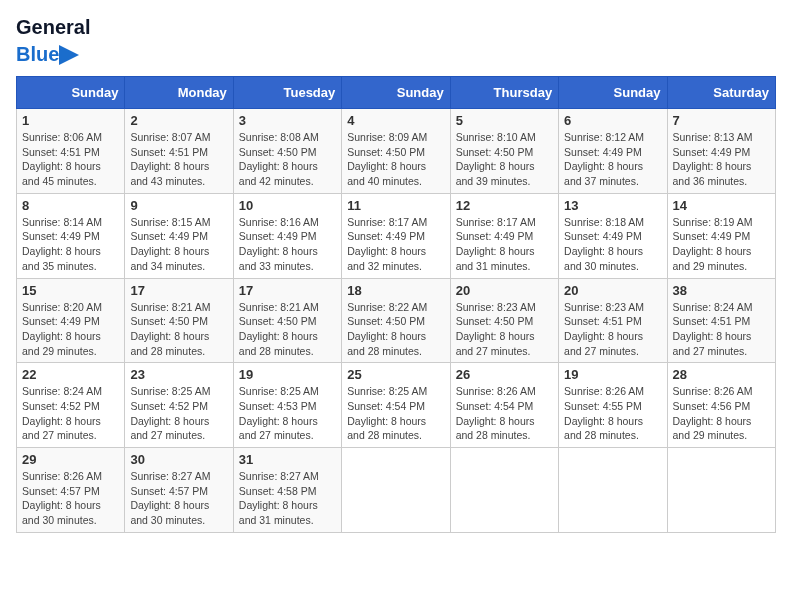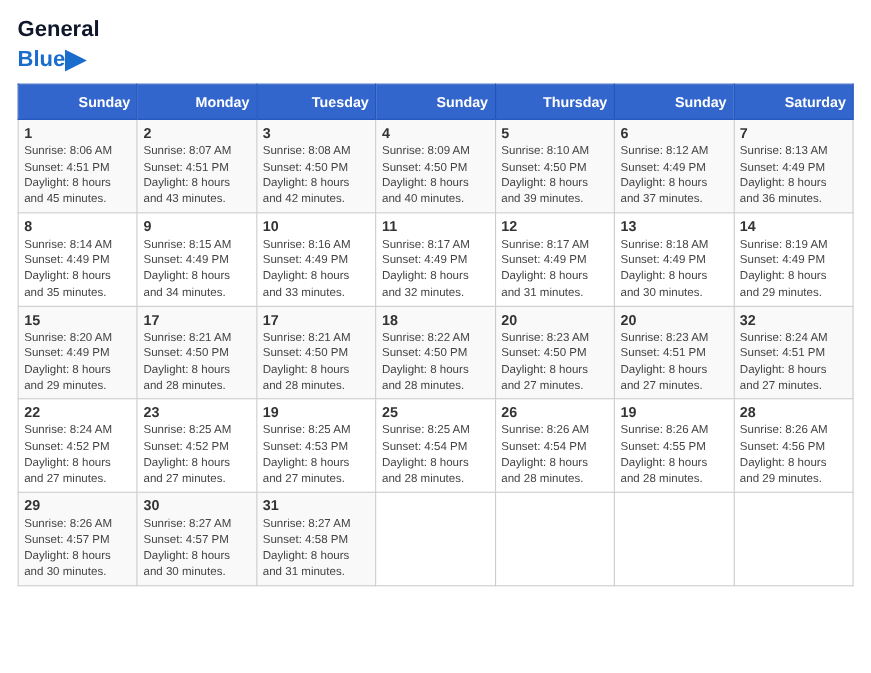--- a/index.html
+++ b/index.html
@@ -185,21 +185,21 @@
         </td>
         <td>
           <span class="day-num">20</span>
           <div class="day-detail">Sunrise: 8:23 AM<br>Sunset: 4:50 PM<br>Daylight: 8 hours and 27 minutes.</div>
         </td>
         <td>
           <span class="day-num">20</span>
           <div class="day-detail">Sunrise: 8:23 AM<br>Sunset: 4:51 PM<br>Daylight: 8 hours and 27 minutes.</div>
         </td>
         <td>
-          <span class="day-num">32</span>
+          <span class="day-num">38</span>
           <div class="day-detail">Sunrise: 8:24 AM<br>Sunset: 4:51 PM<br>Daylight: 8 hours and 27 minutes.</div>
         </td>
       </tr>
       <tr>
         <td>
           <span class="day-num">22</span>
           <div class="day-detail">Sunrise: 8:24 AM<br>Sunset: 4:52 PM<br>Daylight: 8 hours and 27 minutes.</div>
         </td>
         <td>
           <span class="day-num">23</span>

